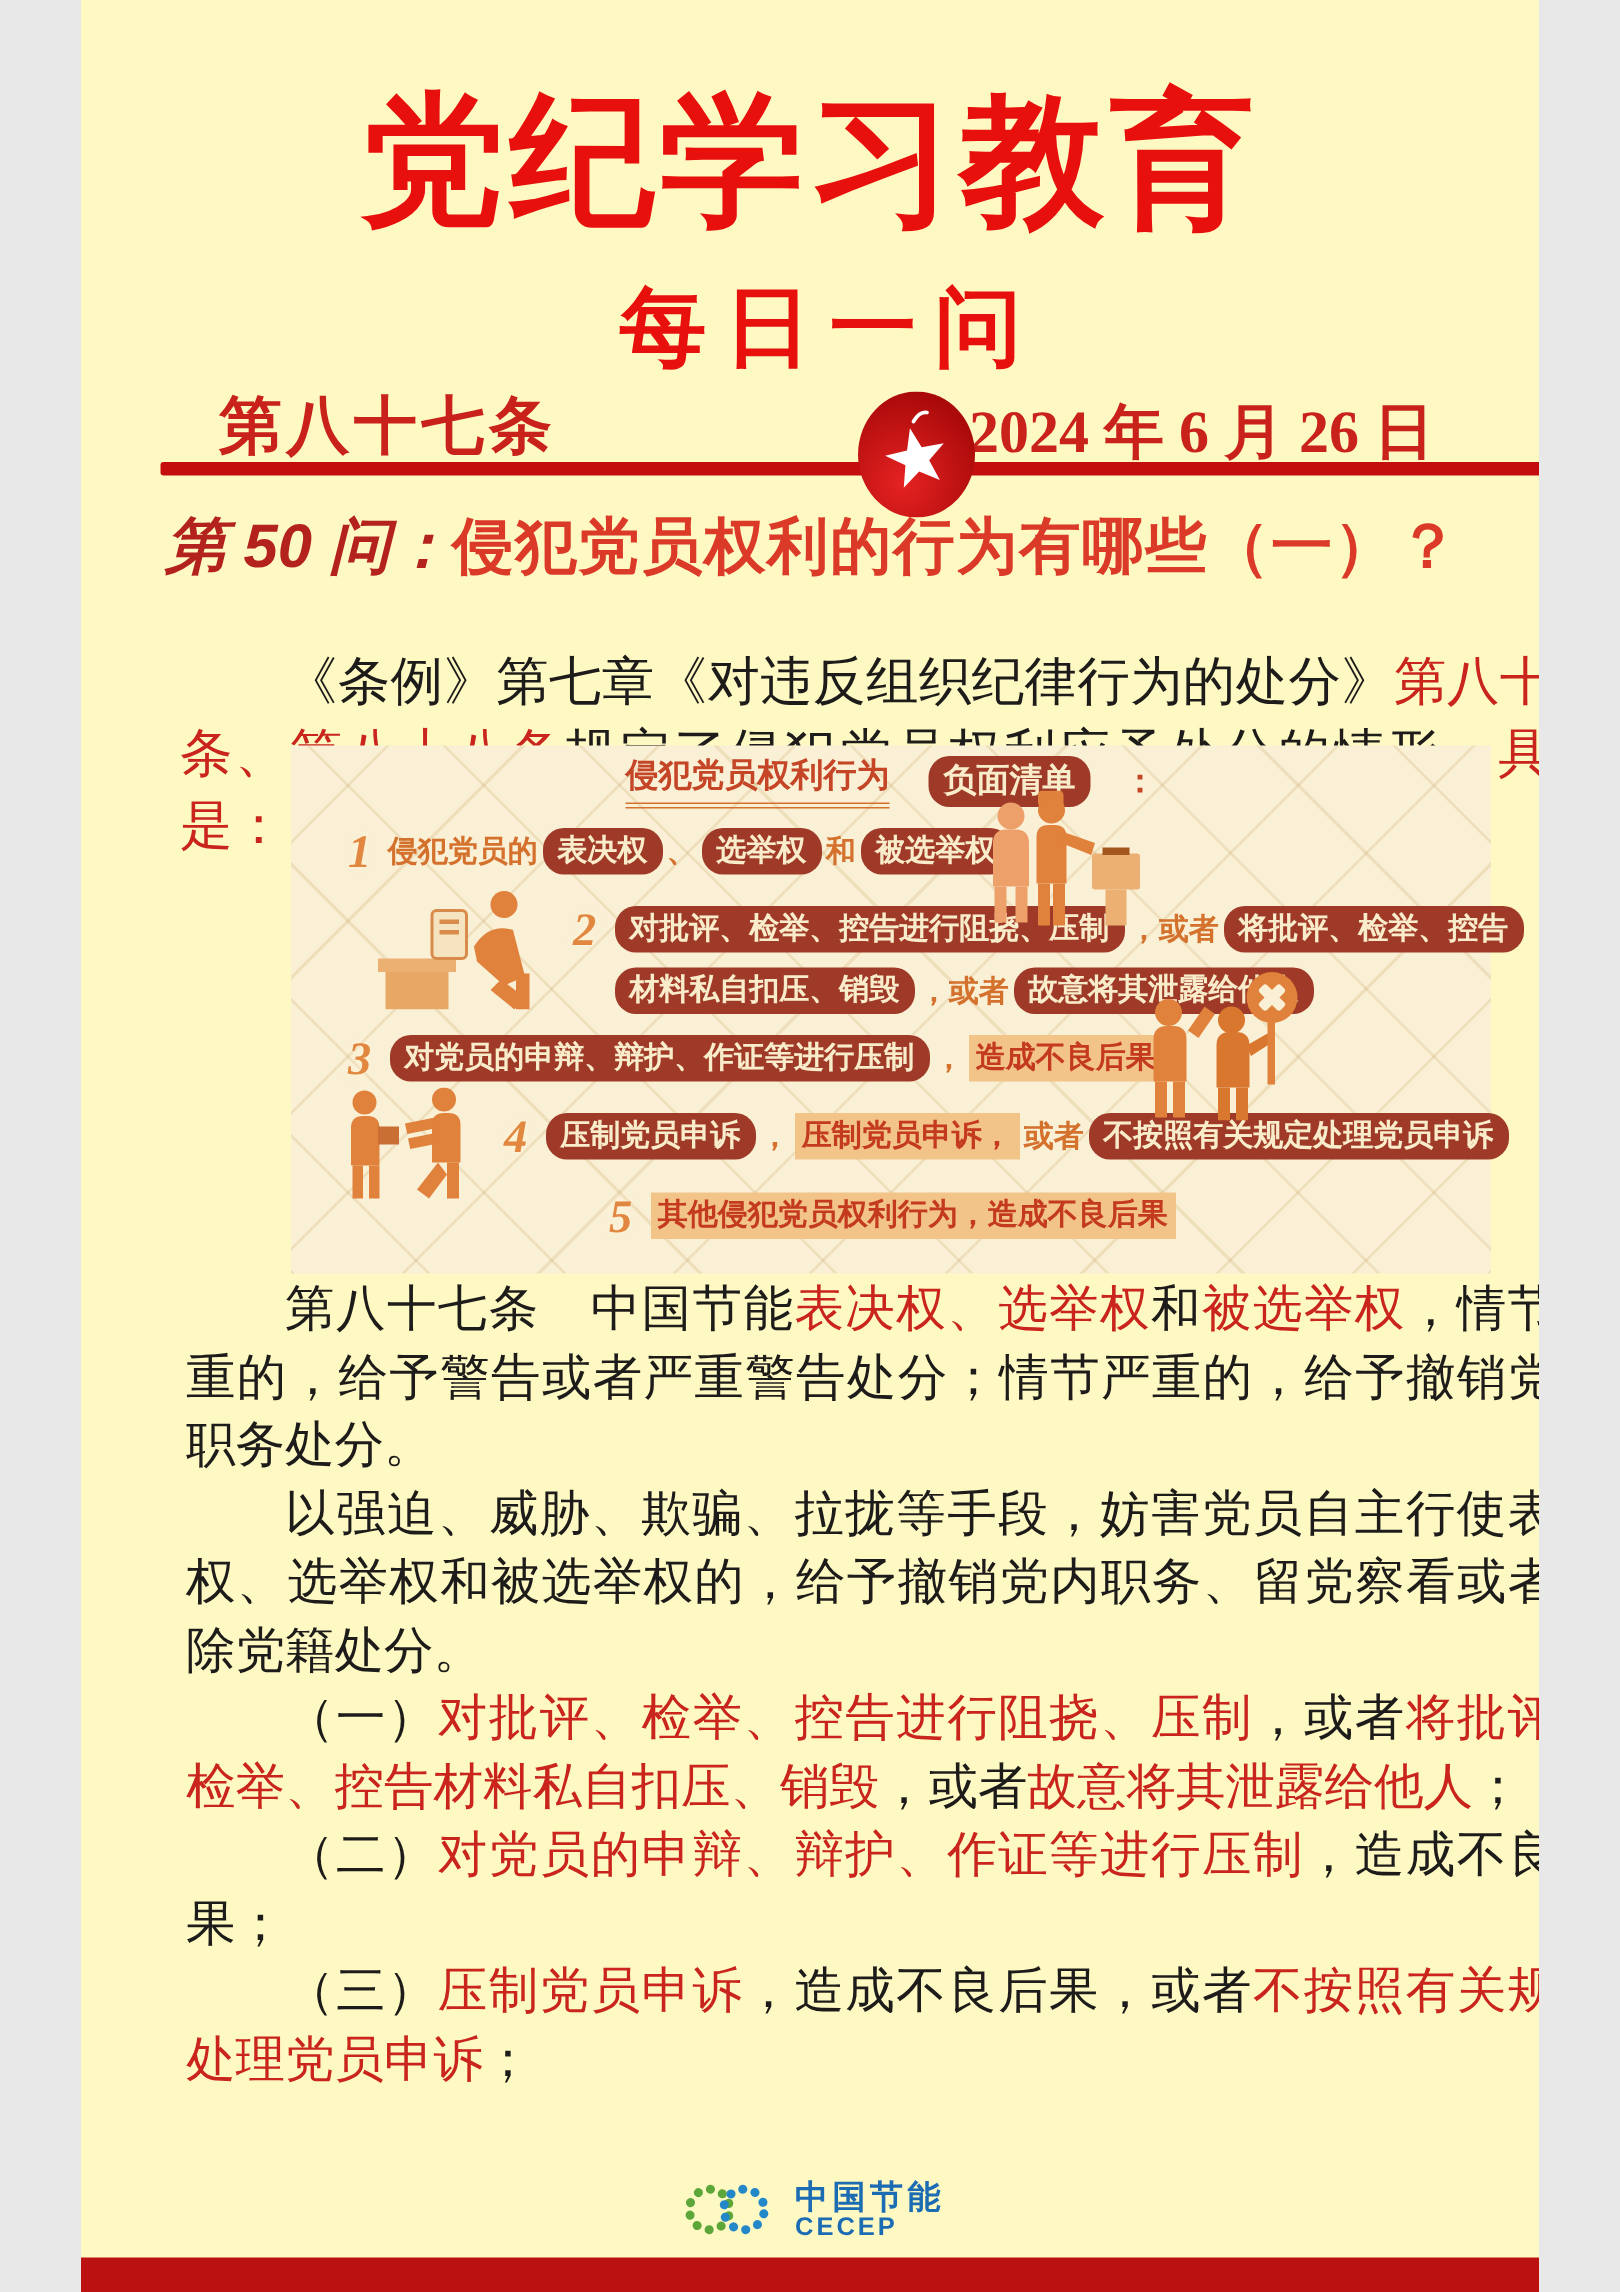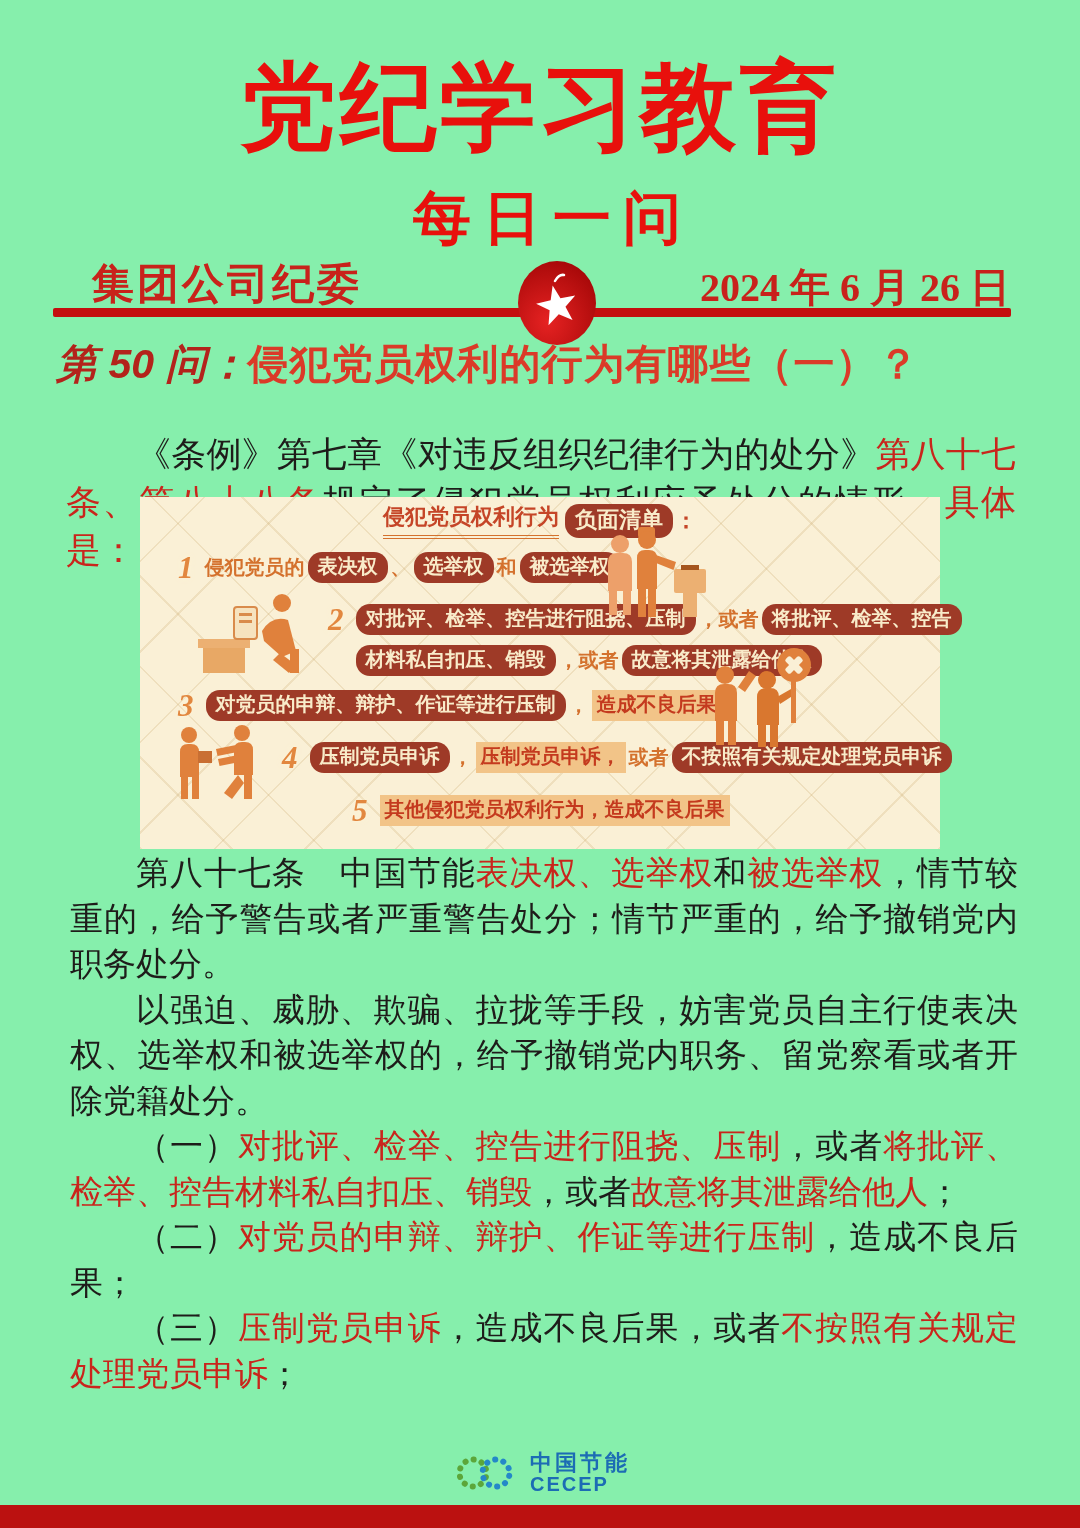--- a/index.html
+++ b/index.html
@@ -1,16 +1,16 @@
 <!DOCTYPE html>
 <html><head>
 <meta charset="utf-8">
 <style>
   html,body{margin:0;padding:0;background:#e8e8e8;}
-  #page{position:relative;width:1080px;height:1528px;margin:0 auto;background:#86efac;
+  #page{position:relative;width:972px;height:1528px;margin:0 auto;background:#fef9c3;
         overflow:hidden;font-family:"Liberation Serif",serif;}
 
   
   .main-title{position:absolute;top:44px;left:0;right:0;text-align:center;
     font-family:"Liberation Sans",sans-serif;font-weight:900;font-size:96px;
     color:#E8100C;letter-spacing:4px;}
   .subtitle{position:absolute;top:180px;left:0;right:0;text-align:center;
     font-weight:700;font-size:58px;color:#E8100C;letter-spacing:12px;padding-left:26px;}
   .org{position:absolute;left:92px;top:256px;font-family:"Liberation Sans",sans-serif;
     font-weight:700;font-size:42px;color:#C8221B;letter-spacing:3px;}
@@ -26,21 +26,21 @@
   .intro{position:absolute;left:66px;top:396px;width:950px;font-size:35px;line-height:48px;
     text-indent:2em;text-align:justify;color:#1E1C1A;}
 
   
   .infographic{position:absolute;left:140px;top:497px;width:800px;height:352px;
     background-color:#FAF0D6;
     background-image:
       repeating-linear-gradient(45deg, rgba(199,164,102,.22) 0 2px, transparent 2px 64px),
       repeating-linear-gradient(-45deg, rgba(199,164,102,.22) 0 2px, transparent 2px 64px);}
   .ig-title{position:absolute;top:5px;left:0;right:0;display:flex;justify-content:center;
-    align-items:center;font-family:"Liberation Sans",sans-serif;font-size:22px;font-weight:700;}
+    align-items:center;font-family:"Liberation Sans",sans-serif;font-size:22px;font-weight:700;gap:20px;}
   .ig-row{position:absolute;display:flex;align-items:center;
     font-family:"Liberation Sans",sans-serif;font-size:20px;font-weight:700;white-space:nowrap;}
   .ig-num{font-family:"Liberation Serif",serif;font-style:italic;font-weight:700;font-size:31px;
     color:#E2873F;margin-right:10px;line-height:1;text-shadow:0 0 6px rgba(255,244,214,.9);}
   .ig-lines{display:flex;flex-direction:column;gap:10px;align-items:flex-start;}
   .ig-line{display:flex;align-items:center;}
   .illo{position:absolute;}
 
   
   .seg-k{color:#1E1C1A;}
@@ -58,32 +58,32 @@
   .bodytext{position:absolute;left:70px;top:851px;width:948px;font-size:33px;line-height:45.5px;
     color:#1E1C1A;text-align:justify;}
   .bodytext p{margin:0;text-indent:2em;}
 
   
   .footer-logo{position:absolute;left:0;right:0;top:1447px;display:flex;justify-content:center;
     align-items:center;gap:10px;}
   .logo-text{display:flex;flex-direction:column;line-height:1.05;color:#1C6CB4;
     font-family:"Liberation Sans",sans-serif;font-weight:700;}
   .logo-cn{font-size:22px;letter-spacing:3px;}
-  .logo-en{font-size:20px;letter-spacing:2px;}
+  .logo-en{font-size:17px;letter-spacing:2px;}
   .bottom-bar{position:absolute;left:0;bottom:0;width:100%;height:23px;background:#BB1110;}
 </style>
 </head>
 <body>
 
 <div id="page">
 
   <div class="main-title">党纪学习教育</div>
   <div class="subtitle">每日一问</div>
 
-  <div class="org">集团公司纪委</div>
+  <div class="org">第八十七条</div>
   <div class="date">2024 年 6 月 26 日</div>
   <div class="redline"></div>
 
   <div class="star-badge">
     <svg width="80" height="84" viewBox="0 0 80 84">
       <defs>
         <radialGradient id="rg" cx="38%" cy="72%" r="80%">
           <stop offset="0%" stop-color="#E62222"></stop>
           <stop offset="100%" stop-color="#A30707"></stop>
         </radialGradient>

